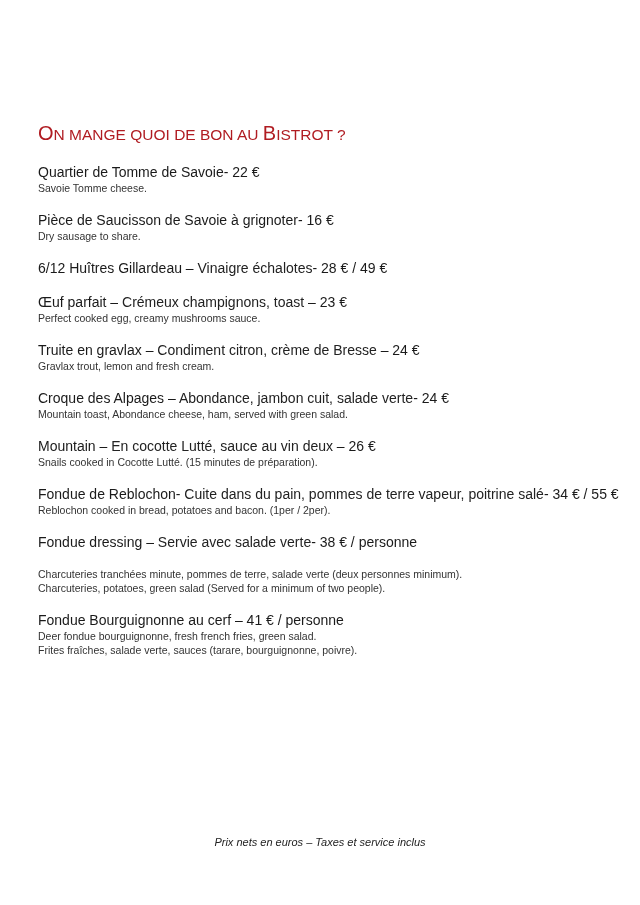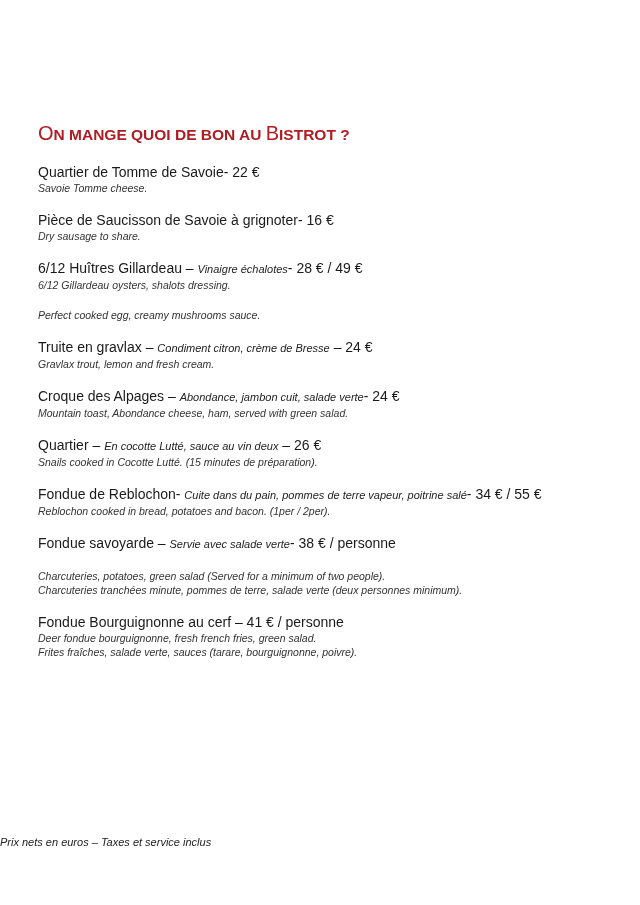--- a/index.html
+++ b/index.html
@@ -1,71 +1,71 @@
 <!DOCTYPE html>
 <html><head>
 <meta charset="utf-8">
 <style>
   html, body { margin: 0; padding: 0; background: #ffffff; }
   body { width: 640px; height: 905px; position: relative; overflow: hidden;
          font-family: "Liberation Sans", sans-serif; color: #1a1a1a; }
   .title { position: absolute; left: 38px; top: 122px; color: #b01c22;
            font-size: 20px; letter-spacing: 0px; font-weight: normal; }
   .title .cap { font-size: 20px; }
-  .title .sc { font-size: 15.5px; font-weight: bold; }
+  .title .sc { font-size: 15.5px; }
   .menu { position: absolute; left: 38px; top: 163px; width: 590px; }
   .item { margin-bottom: 16px; }
   .item .line1 { font-size: 14px; line-height: 18px; color: #1a1a1a; white-space: nowrap; }
-  .item .line1 .desc { font-style: italic; font-size: 11px; color: #222; }
-  .item .sub { font-style: italic; font-size: 10.5px; line-height: 14px; color: #333; white-space: nowrap; }
-  .footer { position: absolute; left: 0; width: 640px; top: 836px; text-align: left;
+  .item .line1 .desc { font-size: 14px; color: #222; }
+  .item .sub { font-size: 10.5px; line-height: 14px; color: #333; white-space: nowrap; }
+  .footer { position: absolute; left: 0; width: 640px; top: 836px; text-align: center;
             font-style: italic; font-size: 11px; color: #222; }
 </style>
 </head>
 <body>
 
 <div class="title"><span class="cap">O</span><span class="sc">N MANGE QUOI DE BON AU </span><span class="cap">B</span><span class="sc">ISTROT ?</span></div>
 <div class="menu">
     <div class="item">
       <div class="line1"><span>Quartier de Tomme de Savoie</span><span>- 22 €</span></div>
       <div class="sub">Savoie Tomme cheese.</div>
     </div>
     <div class="item">
       <div class="line1"><span>Pièce de Saucisson de Savoie à grignoter</span><span>- 16 €</span></div>
       <div class="sub">Dry sausage to share.</div>
     </div>
     <div class="item">
       <div class="line1"><span>6/12 Huîtres Gillardeau – </span><span class="desc">Vinaigre échalotes</span><span>- 28 € / 49 €</span></div>
-      <div class="sub">6/12 Gillardeau oysters, shalots dressing.</div>
     </div>
     <div class="item">
+      <div class="line1"><span>Œuf parfait – </span><span class="desc">Crémeux champignons, toast</span><span> – 23 €</span></div>
       <div class="sub">Perfect cooked egg, creamy mushrooms sauce.</div>
     </div>
     <div class="item">
       <div class="line1"><span>Truite en gravlax – </span><span class="desc">Condiment citron, crème de Bresse</span><span> – 24 €</span></div>
       <div class="sub">Gravlax trout, lemon and fresh cream.</div>
     </div>
     <div class="item">
       <div class="line1"><span>Croque des Alpages – </span><span class="desc">Abondance, jambon cuit, salade verte</span><span>- 24 €</span></div>
       <div class="sub">Mountain toast, Abondance cheese, ham, served with green salad.</div>
     </div>
     <div class="item">
-      <div class="line1"><span>Quartier – </span><span class="desc">En cocotte Lutté, sauce au vin deux</span><span> – 26 €</span></div>
+      <div class="line1"><span>Mountain – </span><span class="desc">En cocotte Lutté, sauce au vin deux</span><span> – 26 €</span></div>
       <div class="sub">Snails cooked in Cocotte Lutté. (15 minutes de préparation).</div>
     </div>
     <div class="item">
       <div class="line1"><span>Fondue de Reblochon- </span><span class="desc">Cuite dans du pain, pommes de terre vapeur, poitrine salé</span><span>- 34 € / 55 €</span></div>
       <div class="sub">Reblochon cooked in bread, potatoes and bacon. (1per / 2per).</div>
     </div>
     <div class="item">
-      <div class="line1"><span>Fondue savoyarde – </span><span class="desc">Servie avec salade verte</span><span>- 38 € / personne</span></div>
+      <div class="line1"><span>Fondue dressing – </span><span class="desc">Servie avec salade verte</span><span>- 38 € / personne</span></div>
     </div>
     <div class="item">
+      <div class="sub">Charcuteries tranchées minute, pommes de terre, salade verte (deux personnes minimum).</div>
       <div class="sub">Charcuteries, potatoes, green salad (Served for a minimum of two people).</div>
-      <div class="sub">Charcuteries tranchées minute, pommes de terre, salade verte (deux personnes minimum).</div>
     </div>
     <div class="item">
       <div class="line1"><span>Fondue Bourguignonne au cerf</span><span> – 41 € / personne</span></div>
       <div class="sub">Deer fondue bourguignonne, fresh french fries, green salad.</div>
       <div class="sub">Frites fraîches, salade verte, sauces (tarare, bourguignonne, poivre).</div>
     </div>
   </div>
 <div class="footer">Prix nets en euros – Taxes et service inclus</div>
 
 </body></html>

